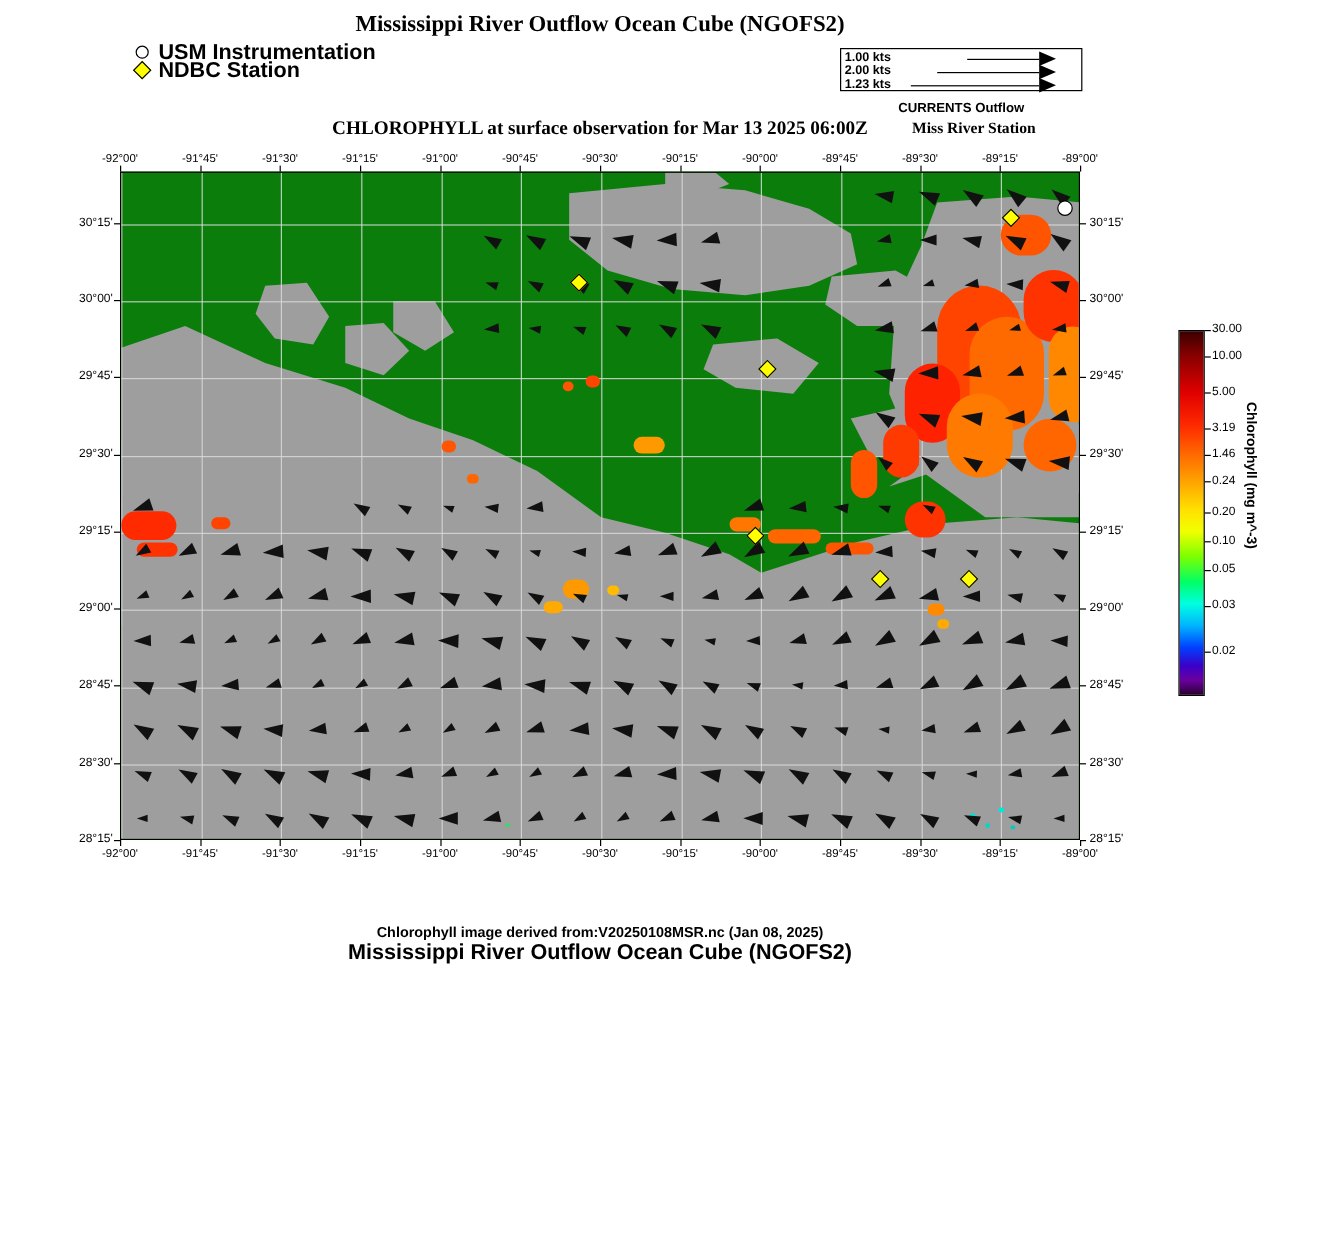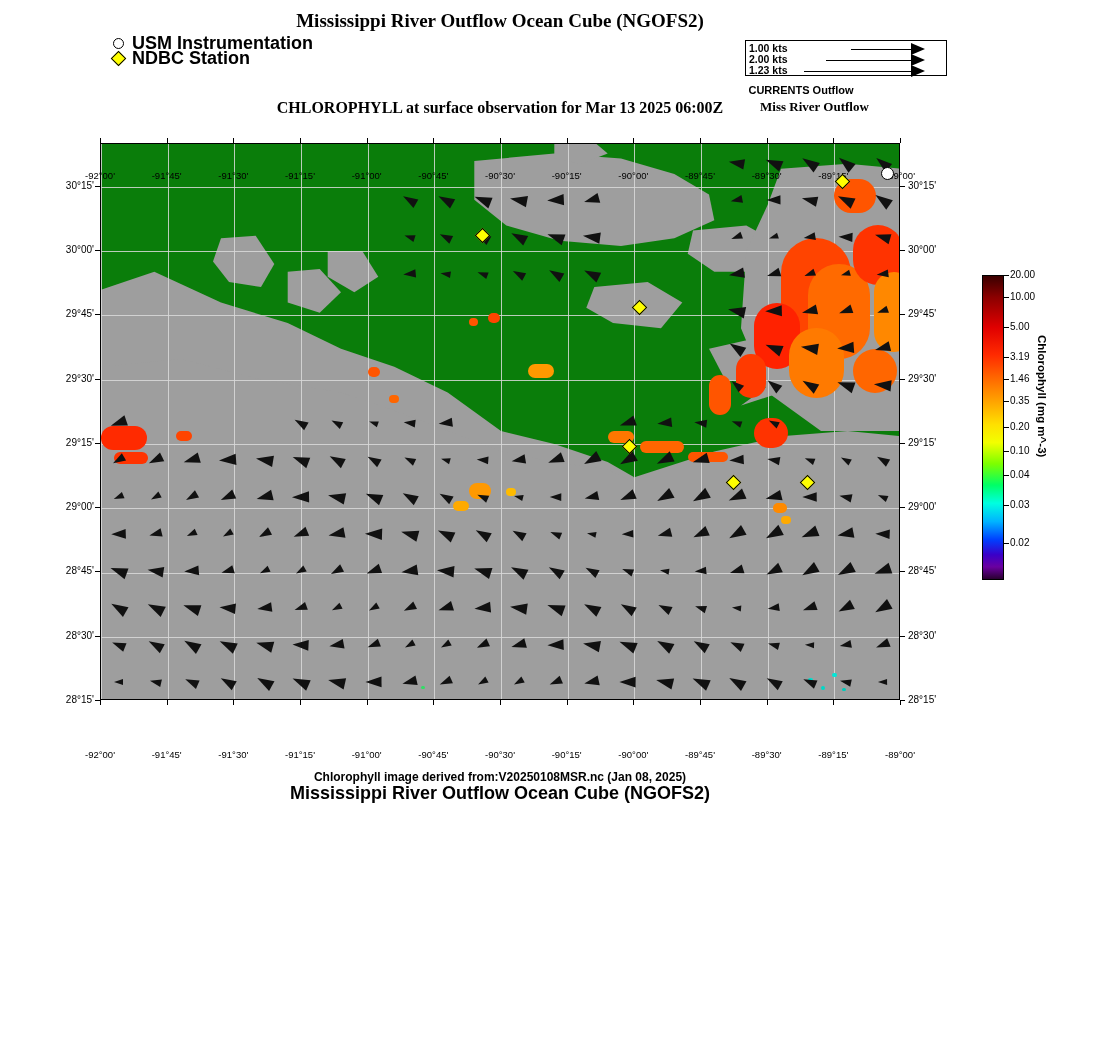--- a/index.html
+++ b/index.html
@@ -69,21 +69,20 @@
   }
   .marker-slot { width: 13px; display:flex; justify-content:center; }
 
   
   #currents-key {
     top: 40px; left: 700px;
     width: 202px; height: 36px;
     border: 1.3px solid #000000;
     box-sizing: border-box;
     background: #ffffff;
-    margin-left: 45px;
   }
   .kts-row { position: absolute; left: 0; width: 202px; height: 12px; }
   .kts-label {
     position: absolute; left: 3px; top: -1px;
     font-family: "Liberation Sans", sans-serif;
     font-weight: bold; font-size: 10.5px;
   }
   .kts-line { position: absolute; height: 1.4px; background: #000000; top: 6px; }
   .kts-arrow {
     position: absolute; top: 0px;
@@ -119,21 +118,20 @@
   .grid-v, .grid-h { position: absolute; background: #d9d9d9; opacity: 0.85; }
   .grid-v { width: 1px; top: 0; bottom: 0; }
   .grid-h { height: 1px; left: 0; right: 0; }
 
   .tick-top, .tick-bottom {
     position: absolute;
     font-family: "Liberation Sans", sans-serif;
     font-size: 9.5px;
     text-align: center;
     width: 56px;
-    margin-top: 43px;
   }
   .tick-left, .tick-right {
     position: absolute;
     font-family: "Liberation Sans", sans-serif;
     font-size: 10px;
     width: 54px;
   }
   .tick-left { text-align: right; }
   .tick-right { text-align: left; }
 
@@ -243,21 +241,21 @@
     <span class="kts-line" style="left:80px; width:85px;"></span>
     <span class="kts-arrow" style="left:165px;"></span>
   </div>
   <div class="kts-row" style="top:24px;">
     <span class="kts-label">1.23 kts</span>
     <span class="kts-line" style="left:58px; width:107px;"></span>
     <span class="kts-arrow" style="left:165px;"></span>
   </div>
 </div>
 <div class="abs" id="currents-caption">CURRENTS Outflow</div>
-<div class="abs" id="outflow-caption">Miss River Outflow</div>
+<div class="abs" id="outflow-caption">Miss River Station</div>
 
 <div class="abs" id="subtitle">CHLOROPHYLL at surface observation for Mar 13 2025 06:00Z</div>
 
 <div class="abs" id="map-frame">
   <div id="map-canvas">
       <svg width="800" height="557" style="position: absolute; left: 0px; top: 0px;">
         <polygon points="0.0,274.2 120.0,261.4 213.3,266.5 320.0,312.8 426.7,351.3 533.3,333.3 613.3,307.6 680.0,292.2 746.7,287.1 800.0,292.2 800.0,557.0 0.0,557.0" fill="#9e9e9e"></polygon>
         <polygon points="0.0,145.7 53.3,127.7 120.0,158.5 186.7,179.1 240.0,204.8 293.3,222.8 346.7,248.5 400.0,287.1 453.3,299.9 506.7,317.9 533.3,333.3 480.0,359.0 386.7,351.3 306.7,333.3 240.0,299.9 160.0,287.1 80.0,279.3 0.0,279.3" fill="#9e9e9e"></polygon>
         <polygon points="0.0,222.8 80.0,215.1 160.0,235.6 240.0,248.5 293.3,266.5 346.7,287.1 400.0,307.6 453.3,317.9 506.7,325.6 533.3,338.5 533.3,377.0 0.0,377.0" fill="#9e9e9e"></polygon>
         <polygon points="120.0,94.2 154.7,91.7 173.3,120.0 160.0,143.1 128.0,138.0 112.0,117.4" fill="#9e9e9e"></polygon>
@@ -638,37 +636,37 @@
     <div class="tmark-left" style="left: 900px; top: 635.729px;"></div>
     <div class="tick-left" style="left: 40px; top: 694px;">28°15'</div>
     <div class="tick-right" style="left: 908px; top: 694px;">28°15'</div>
     <div class="tmark-left" style="left: 95px; top: 700px;"></div>
     <div class="tmark-left" style="left: 900px; top: 700px;"></div>
   </div>
 
 <div class="abs" id="colorbar-wrap">
   <div id="colorbar"></div>
   <div id="colorbar-title">Chlorophyll (mg m^-3)</div>
-<div class="cb-tick" style="top: -6px;">20.00</div>
+<div class="cb-tick" style="top: -6px;">30.00</div>
     <div class="cb-tick-mark" style="top: 0px;"></div>
     <div class="cb-tick" style="top: 16px;">10.00</div>
     <div class="cb-tick-mark" style="top: 22px;"></div>
     <div class="cb-tick" style="top: 46px;">5.00</div>
     <div class="cb-tick-mark" style="top: 52px;"></div>
     <div class="cb-tick" style="top: 76px;">3.19</div>
     <div class="cb-tick-mark" style="top: 82px;"></div>
     <div class="cb-tick" style="top: 98px;">1.46</div>
     <div class="cb-tick-mark" style="top: 104px;"></div>
-    <div class="cb-tick" style="top: 120px;">0.35</div>
+    <div class="cb-tick" style="top: 120px;">0.24</div>
     <div class="cb-tick-mark" style="top: 126px;"></div>
     <div class="cb-tick" style="top: 146px;">0.20</div>
     <div class="cb-tick-mark" style="top: 152px;"></div>
     <div class="cb-tick" style="top: 170px;">0.10</div>
     <div class="cb-tick-mark" style="top: 176px;"></div>
-    <div class="cb-tick" style="top: 194px;">0.04</div>
+    <div class="cb-tick" style="top: 194px;">0.05</div>
     <div class="cb-tick-mark" style="top: 200px;"></div>
     <div class="cb-tick" style="top: 224px;">0.03</div>
     <div class="cb-tick-mark" style="top: 230px;"></div>
     <div class="cb-tick" style="top: 262px;">0.02</div>
     <div class="cb-tick-mark" style="top: 268px;"></div>
   </div>
 
 <div class="abs" id="derived-note">Chlorophyll image derived from:V20250108MSR.nc (Jan 08, 2025)</div>
 <div class="abs" id="bottom-title">Mississippi River Outflow Ocean Cube (NGOFS2)</div>
 

